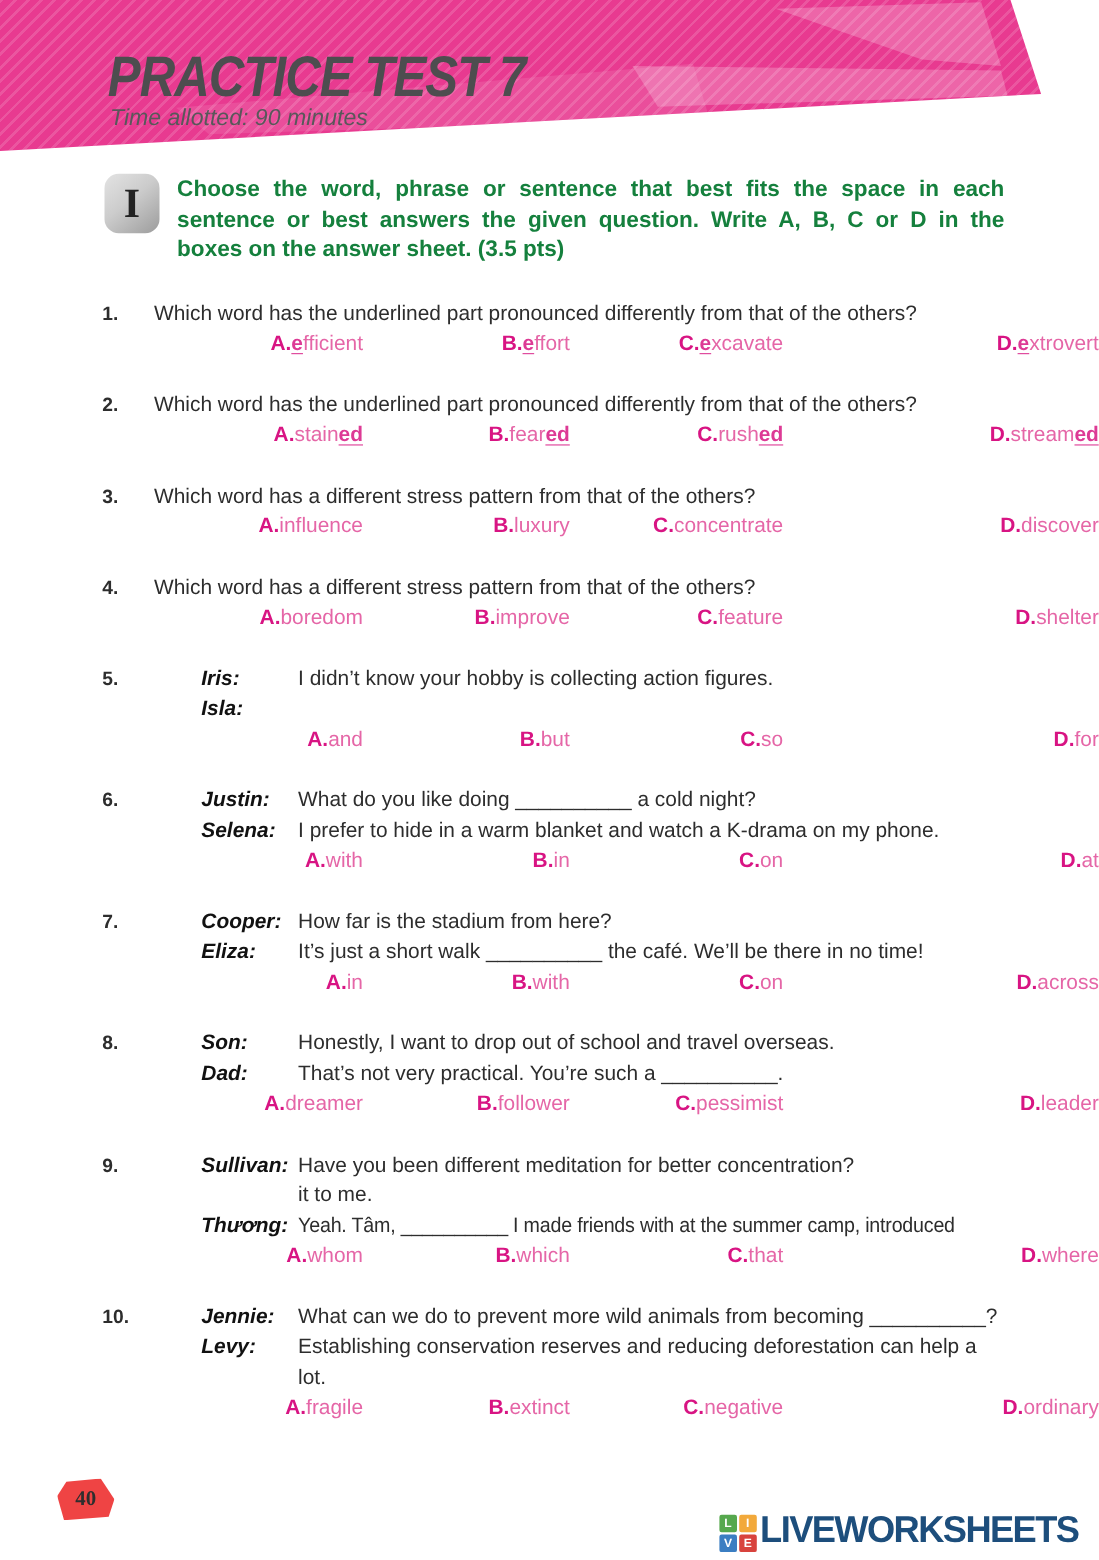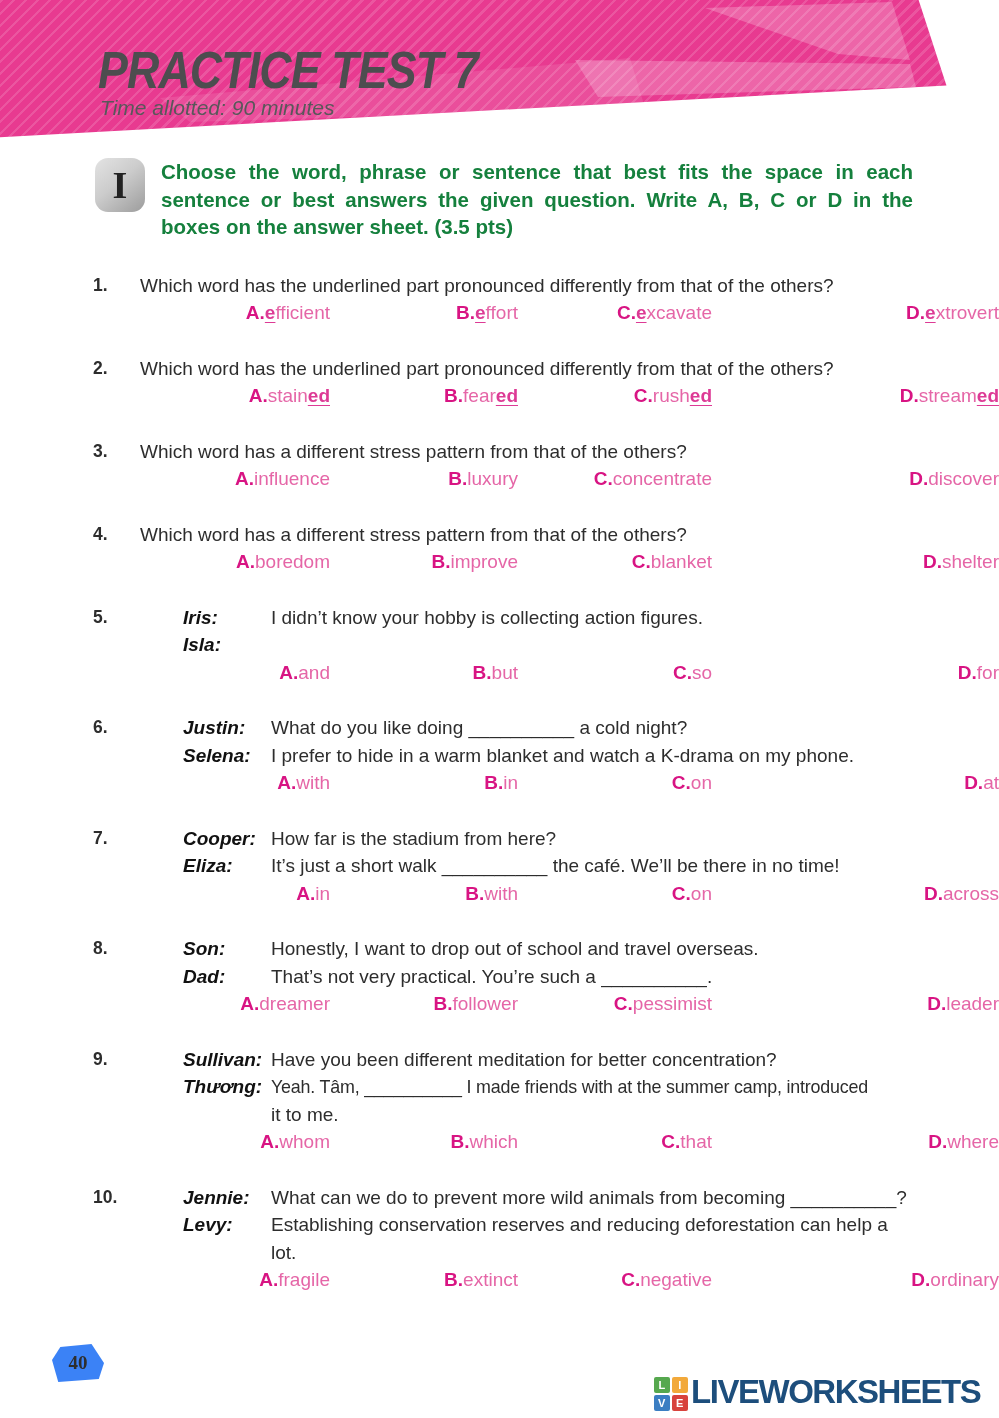--- a/index.html
+++ b/index.html
@@ -54,21 +54,21 @@
   .option:nth-child(2){ width:188px; }
   .option:nth-child(3){ width:194px; }
   .option:nth-child(4){ flex:1; }
   .opt-letter { display:inline-block; width:41px; font-weight:bold; color:#d81483; }
   .opt-word { color:#e566a7; }
   .opt-u { font-weight:bold; text-decoration:underline; text-underline-offset:3px; color:#dd3a95; }
 
   
   .page-badge {
     position:absolute; left:52px; top:1344px; width:52px; height:38px;
-    background:#3b82f6;
+    background:#ef4444;
     clip-path:polygon(16% 8%, 76% 0%, 100% 50%, 90% 92%, 12% 100%, 0 42%);
     display:flex; align-items:center; justify-content:center;
     font-family:"Liberation Serif", serif; font-size:19px; font-weight:bold; color:#2e2e2e;
   }
   .brand { position:absolute; top:1372px; right:10px; display:flex; align-items:center; gap:3px; }
   .brand-grid {
     display:grid; grid-template-columns:16px 16px; grid-template-rows:16px 16px;
     gap:2px; margin-top:4px;
   }
   .tile {
@@ -145,21 +145,21 @@
           </div>
         </div>
         <div class="question">
           <div class="q-row">
             <span class="q-num">4.</span>
             <span class="q-text">Which word has a different stress pattern from that of the others?</span>
           </div>
           <div class="q-options">
             <div class="option"><span class="opt-letter">A.</span><span class="opt-word"><span class="opt-pre">boredom</span><span class="opt-u"></span><span class="opt-post"></span></span></div>
             <div class="option"><span class="opt-letter">B.</span><span class="opt-word"><span class="opt-pre">improve</span><span class="opt-u"></span><span class="opt-post"></span></span></div>
-            <div class="option"><span class="opt-letter">C.</span><span class="opt-word"><span class="opt-pre">blanket</span><span class="opt-u"></span><span class="opt-post"></span></span></div>
+            <div class="option"><span class="opt-letter">C.</span><span class="opt-word"><span class="opt-pre">feature</span><span class="opt-u"></span><span class="opt-post"></span></span></div>
             <div class="option"><span class="opt-letter">D.</span><span class="opt-word"><span class="opt-pre">shelter</span><span class="opt-u"></span><span class="opt-post"></span></span></div>
           </div>
         </div>
         <div class="question">
           <div class="q-row">
             <span class="q-num">5.</span>
             <span class="q-speaker">Iris:</span>
             <span class="q-text">I didn’t know your hobby is collecting action figures.</span>
           </div>
           <div class="q-row">
@@ -228,27 +228,27 @@
           </div>
         </div>
         <div class="question">
           <div class="q-row">
             <span class="q-num">9.</span>
             <span class="q-speaker">Sullivan:</span>
             <span class="q-text">Have you been different meditation for better concentration?</span>
           </div>
           <div class="q-row">
             <span class="q-num"></span>
+            <span class="q-speaker"></span>
+            <span class="q-text">it to me.</span>
+          </div>
+          <div class="q-row">
+            <span class="q-num"></span>
             <span class="q-speaker">Thương:</span>
             <span class="q-text condensed">Yeah. Tâm, __________ I made friends with at the summer camp, introduced</span>
-          </div>
-          <div class="q-row">
-            <span class="q-num"></span>
-            <span class="q-speaker"></span>
-            <span class="q-text">it to me.</span>
           </div>
           <div class="q-options">
             <div class="option"><span class="opt-letter">A.</span><span class="opt-word"><span class="opt-pre">whom</span><span class="opt-u"></span><span class="opt-post"></span></span></div>
             <div class="option"><span class="opt-letter">B.</span><span class="opt-word"><span class="opt-pre">which</span><span class="opt-u"></span><span class="opt-post"></span></span></div>
             <div class="option"><span class="opt-letter">C.</span><span class="opt-word"><span class="opt-pre">that</span><span class="opt-u"></span><span class="opt-post"></span></span></div>
             <div class="option"><span class="opt-letter">D.</span><span class="opt-word"><span class="opt-pre">where</span><span class="opt-u"></span><span class="opt-post"></span></span></div>
           </div>
         </div>
         <div class="question">
           <div class="q-row">

